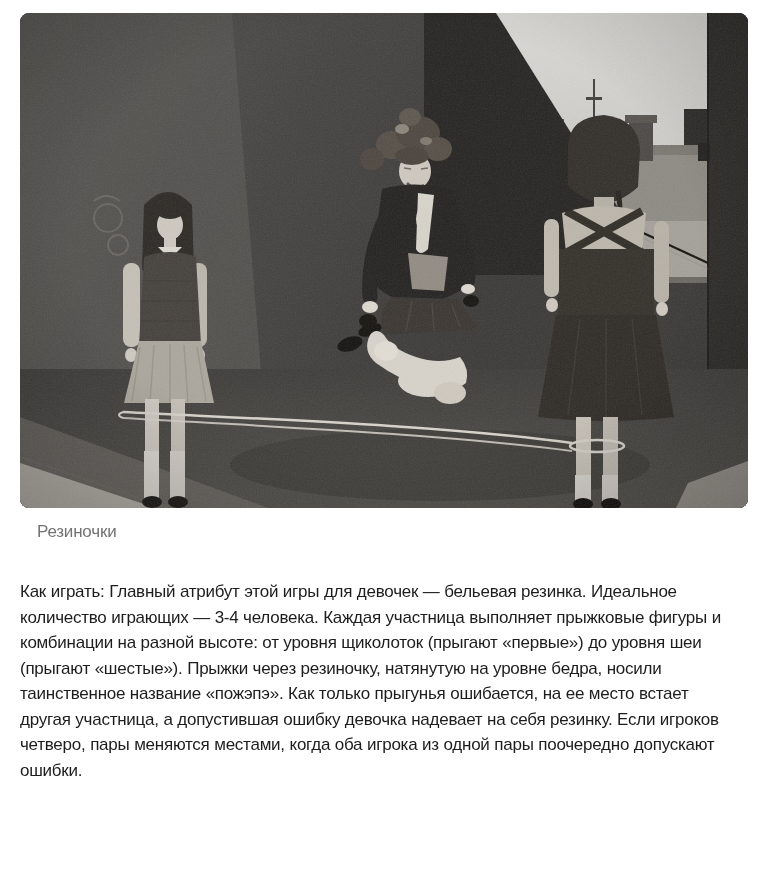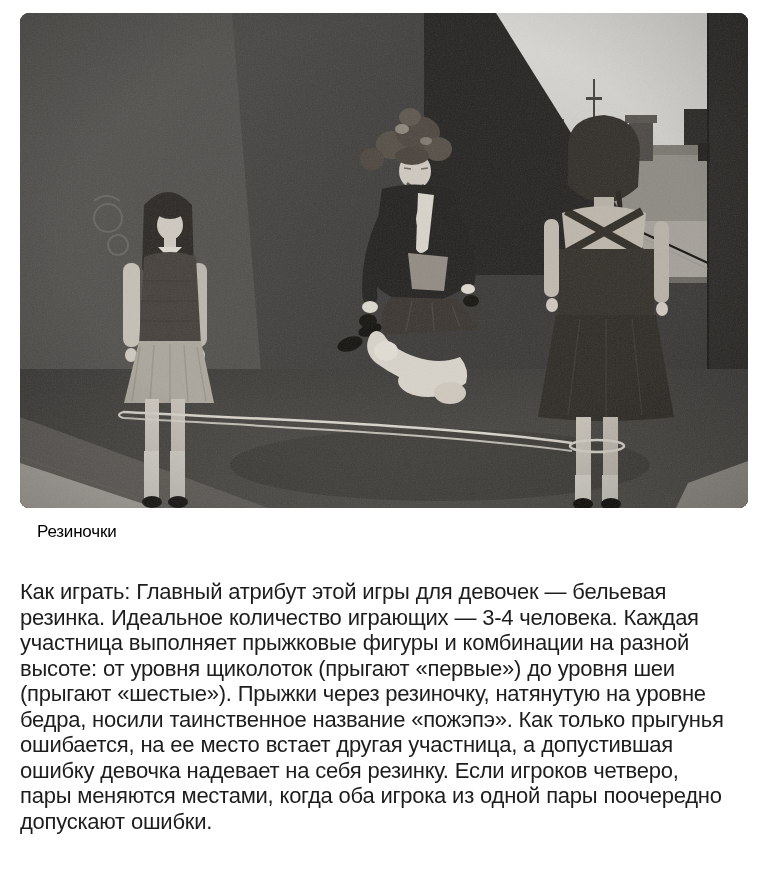--- a/index.html
+++ b/index.html
@@ -15,30 +15,30 @@
     width:728px;height:495px;
     border-radius:9px;
     overflow:hidden;
     background:#403e3b;
   }
   figure.photo svg{display:block;width:728px;height:495px;}
   .caption{
     margin:13px 0 0 37px;
     font-size:17px;
     line-height:22px;
-    color:#000000;
+    color:#737373;
     letter-spacing:-0.2px;
   }
   .article{
     margin:36px 20px 0 20px;
     width:725px;
   }
   .article p{
     margin:0 12px 30px 0;
-    font-size:22px;
+    font-size:17px;
     line-height:25.5px;
     color:#1d1d1d;
     letter-spacing:-0.25px;
     word-spacing:0.2px;
   }
 </style>
 </head>
 <body>
 
 <div class="page">

